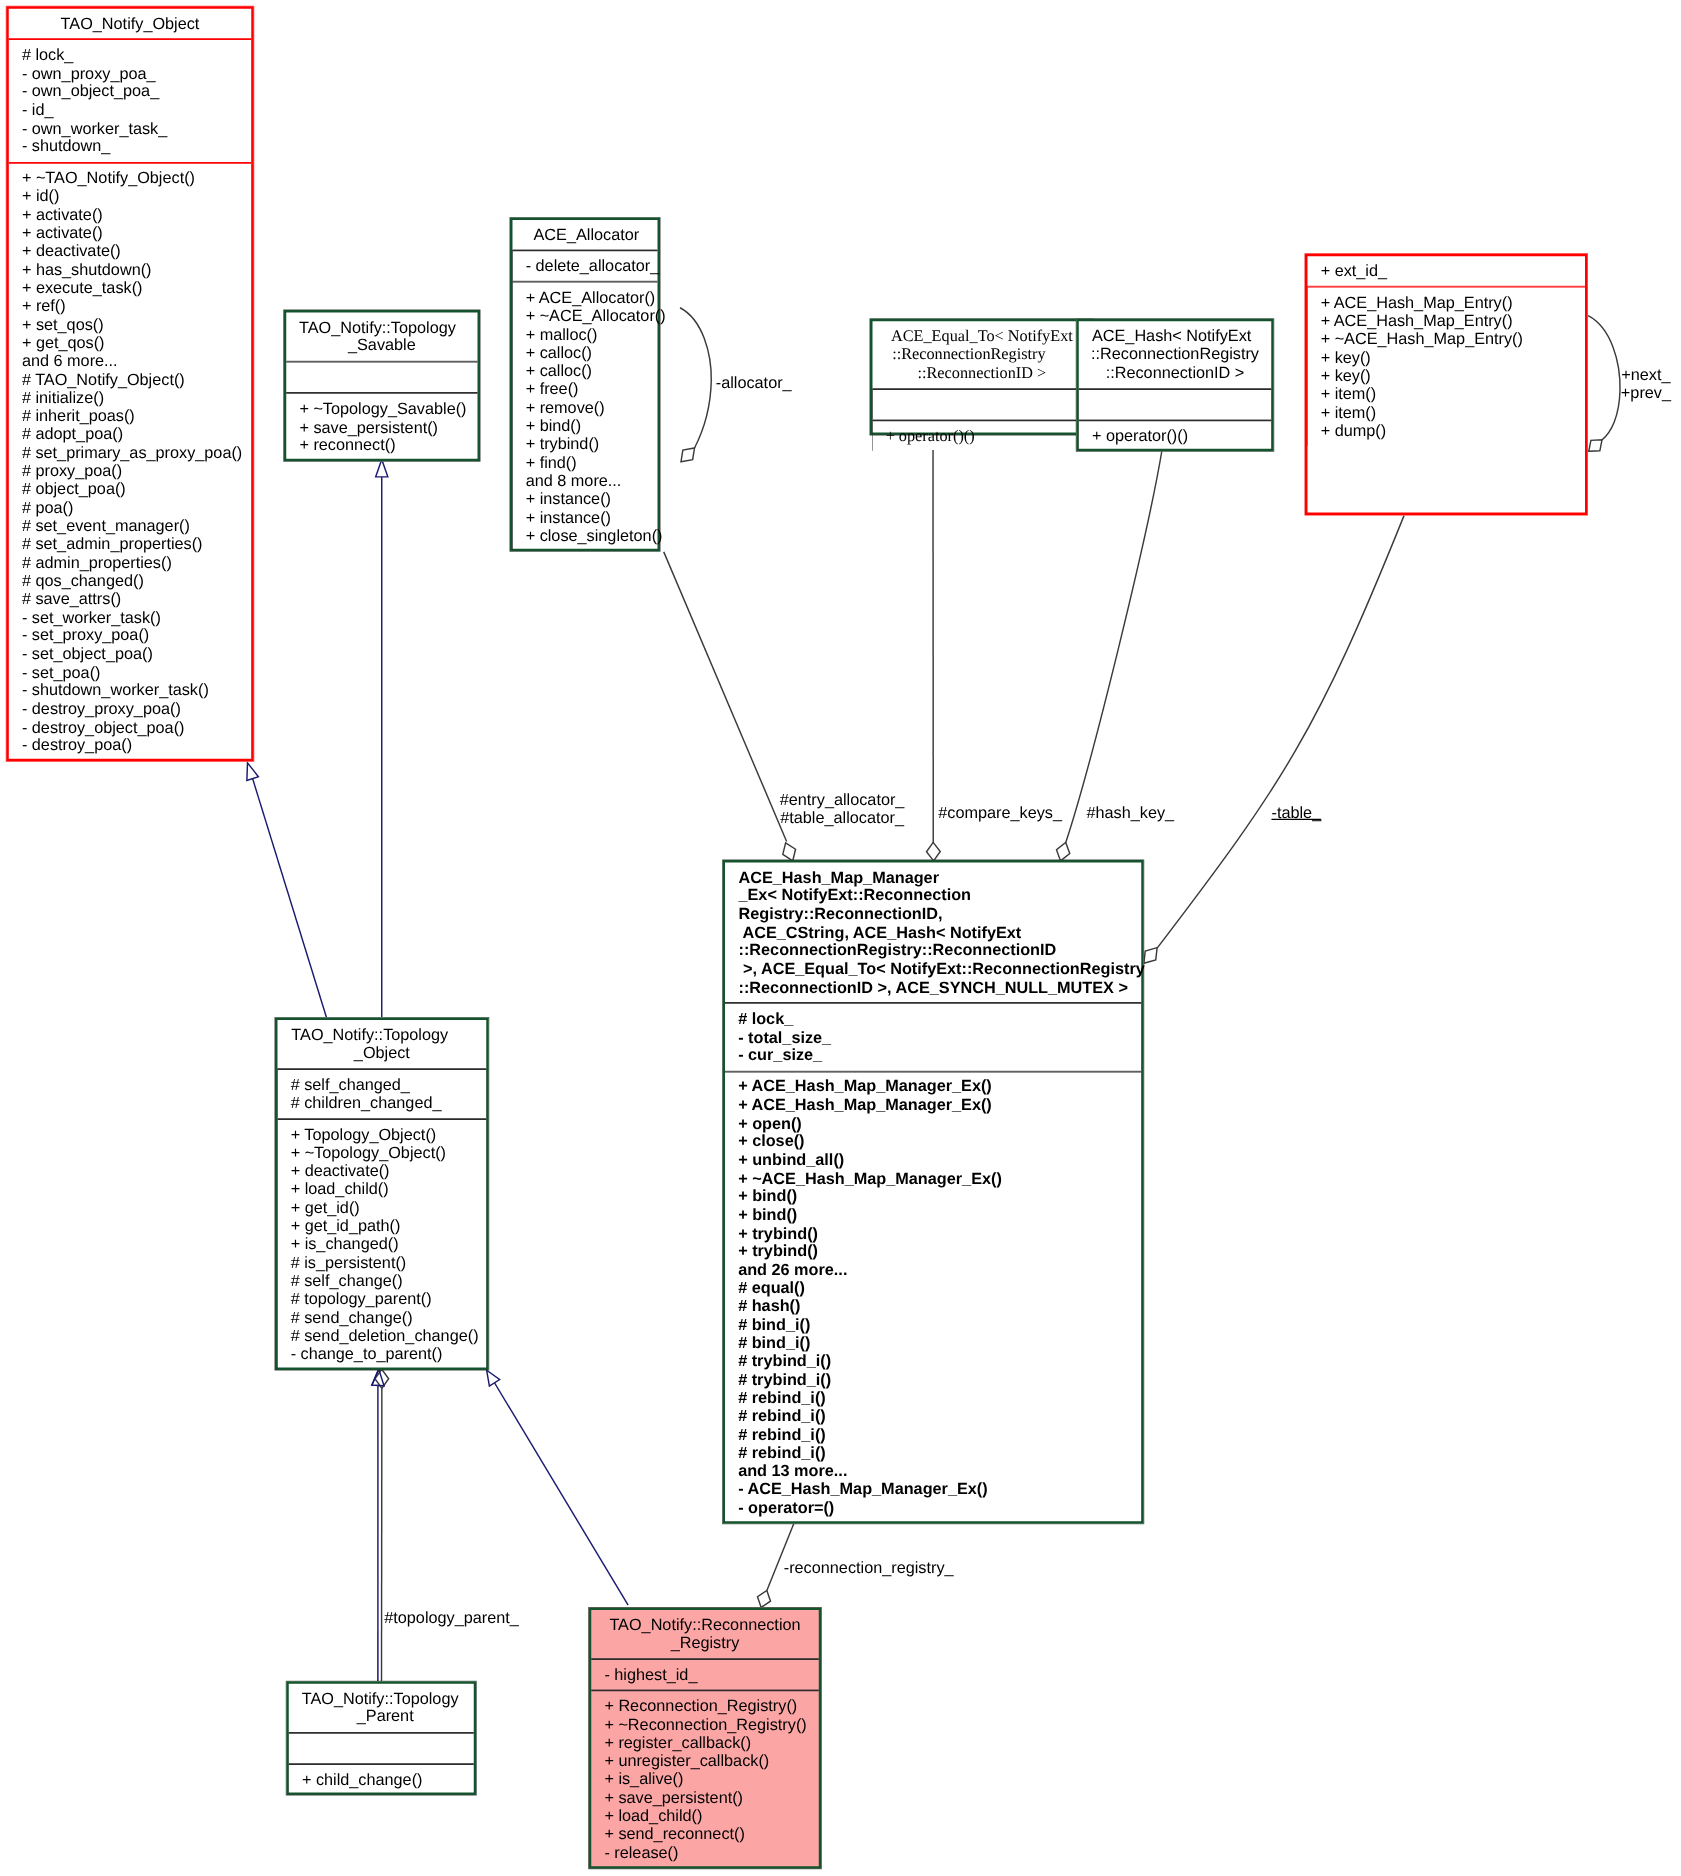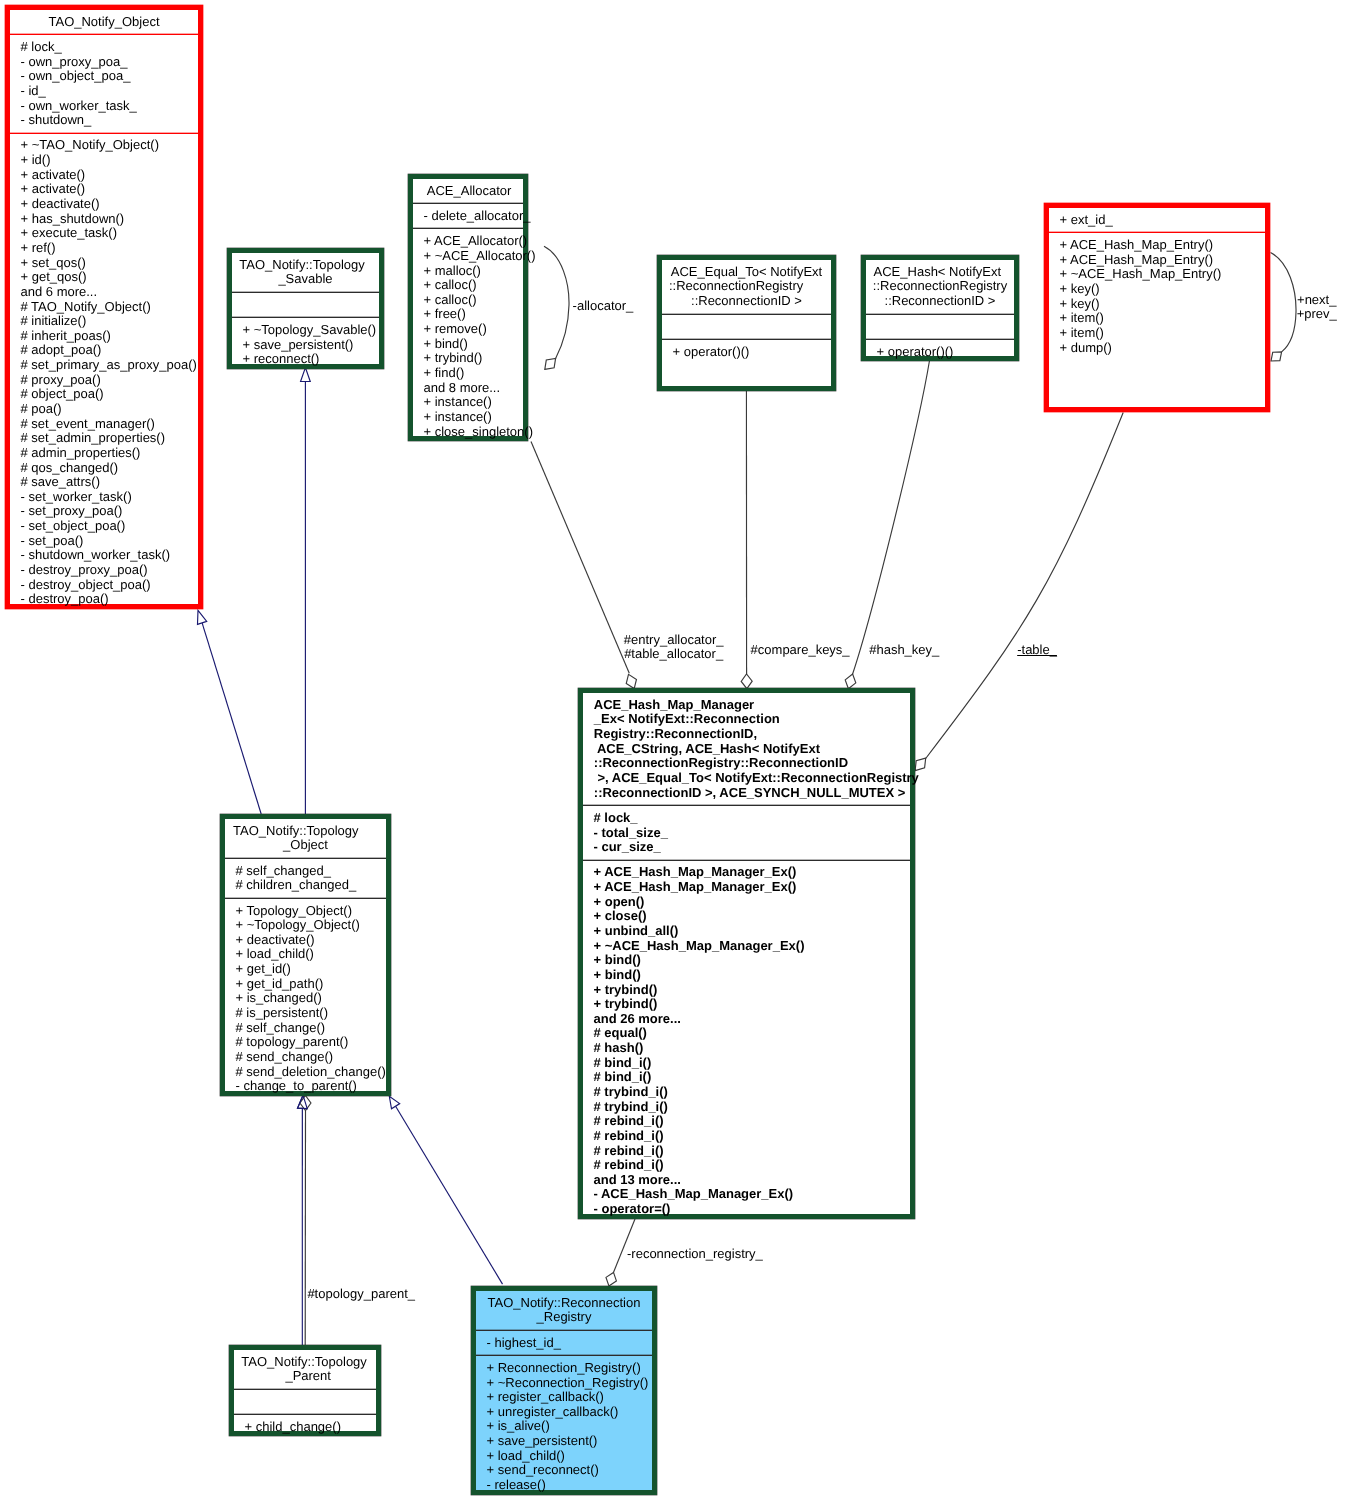--- a/index.html
+++ b/index.html
@@ -1,23 +1,23 @@
 <!DOCTYPE html>
 <html><head>
 <meta charset="utf-8">
 <title>TAO_Notify::Reconnection_Registry collaboration diagram</title>
 <style>
 html,body{margin:0;padding:0;background:#ffffff;}
 #canvas{position:relative;width:1345px;height:1501px;background:#ffffff;overflow:hidden;
   font-family:"Liberation Sans",sans-serif;font-size:13px;color:#000;
   text-rendering:geometricPrecision;}
-.node{position:absolute;box-sizing:border-box;border:5px solid #14532d;background:#ffffff;z-index:2;
+.node{position:absolute;box-sizing:border-box;border:2px solid #14532d;background:#ffffff;z-index:2;
   box-shadow:0 0 0 0.35px #2c2c2c;}
 .node.red{border-color:#ff0000;box-shadow:0 0 0 0.35px #ff0000;}
-.node.gray{background:#7dd3fc;}
+.node.gray{background:#fca5a5;}
 .sec{box-sizing:border-box;padding-top:4.8px;padding-bottom:4.8px;}
 .sec+.sec{border-top:1px solid #2c2c2c;box-shadow:0 -0.35px 0 0 #2c2c2c;}
 .node.red .sec+.sec{border-top-color:#ff0000;box-shadow:0 -0.35px 0 0 #ff0000;}
 .ln{line-height:14.65px;white-space:pre;padding-left:10.5px;height:14.65px;}
 .ttl.center .ln{text-align:center;padding-left:0;padding-right:0;}
 .ttl .ln.dx{position:relative;}
 .ttl.left .ln{padding-left:10.8px;}
 .edges{position:absolute;left:0;top:0;width:1345px;height:1501px;z-index:1;}
 .elabel{position:absolute;white-space:pre;z-index:3;}
 .elabel .ln{padding-left:0;text-align:center;}
@@ -155,21 +155,21 @@
     <div class="ln">+ remove()</div>
     <div class="ln">+ bind()</div>
     <div class="ln">+ trybind()</div>
     <div class="ln">+ find()</div>
     <div class="ln">and 8 more...</div>
     <div class="ln">+ instance()</div>
     <div class="ln">+ instance()</div>
     <div class="ln">+ close_singleton()</div>
   </div>
 </div>
-<div class="node" style="left:657px;top:255px;width:179px;height:136px;">
+<div class="node" style="left:696px;top:255px;width:179px;height:93px;font-family:Liberation Serif, serif;">
   <div class="sec ttl center">
     <div class="ln">ACE_Equal_To&lt; NotifyExt</div>
     <div class="ln dx" style="left:-10.4px">::ReconnectionRegistry</div>
     <div class="ln">::ReconnectionID &gt;</div>
   </div>
   <div class="sec attrs">
     <div class="ln"></div>
   </div>
   <div class="sec ops">
     <div class="ln">+ operator()()</div>

